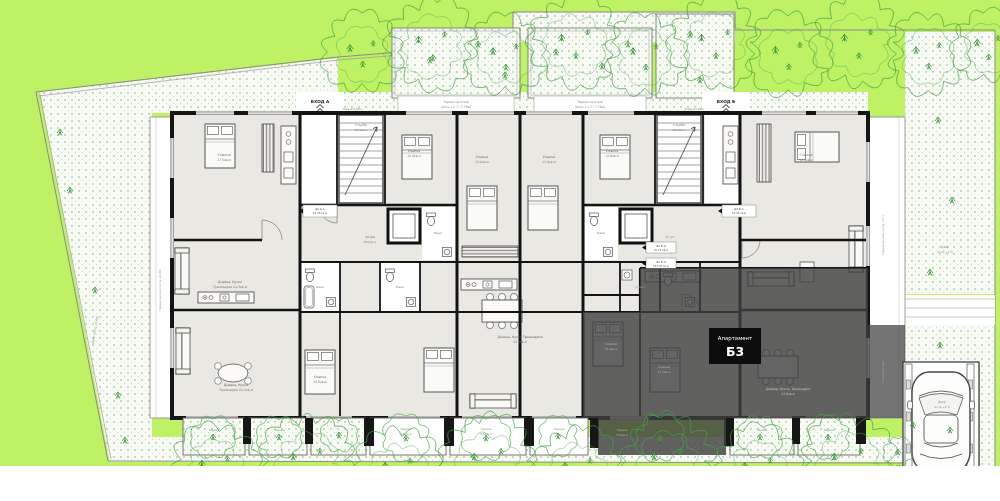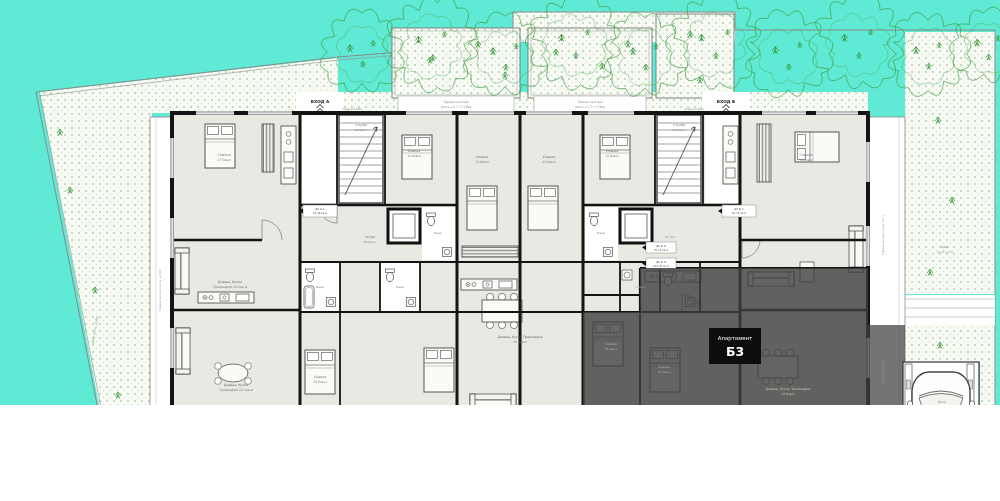--- a/index.html
+++ b/index.html
@@ -1,16 +1,16 @@
 <!DOCTYPE html>
 <html><head>
 <meta charset="utf-8">
 <style>
   html,body{margin:0;padding:0;background:#ffffff;}
-  #stage{position:relative;width:1000px;height:405px;background:#5eead4;overflow:hidden;}
+  #stage{position:relative;width:1000px;height:466px;background:#bef264;overflow:hidden;}
   svg{display:block;}
   text{font-family:"DejaVu Sans", sans-serif;}
 </style>
 </head>
 <body>
 
 <div id="stage">
 <svg id="plan" width="1000" height="501" viewBox="0 0 1000 501">
   <defs>
     <pattern id="stip" width="7" height="7" patternUnits="userSpaceOnUse">

